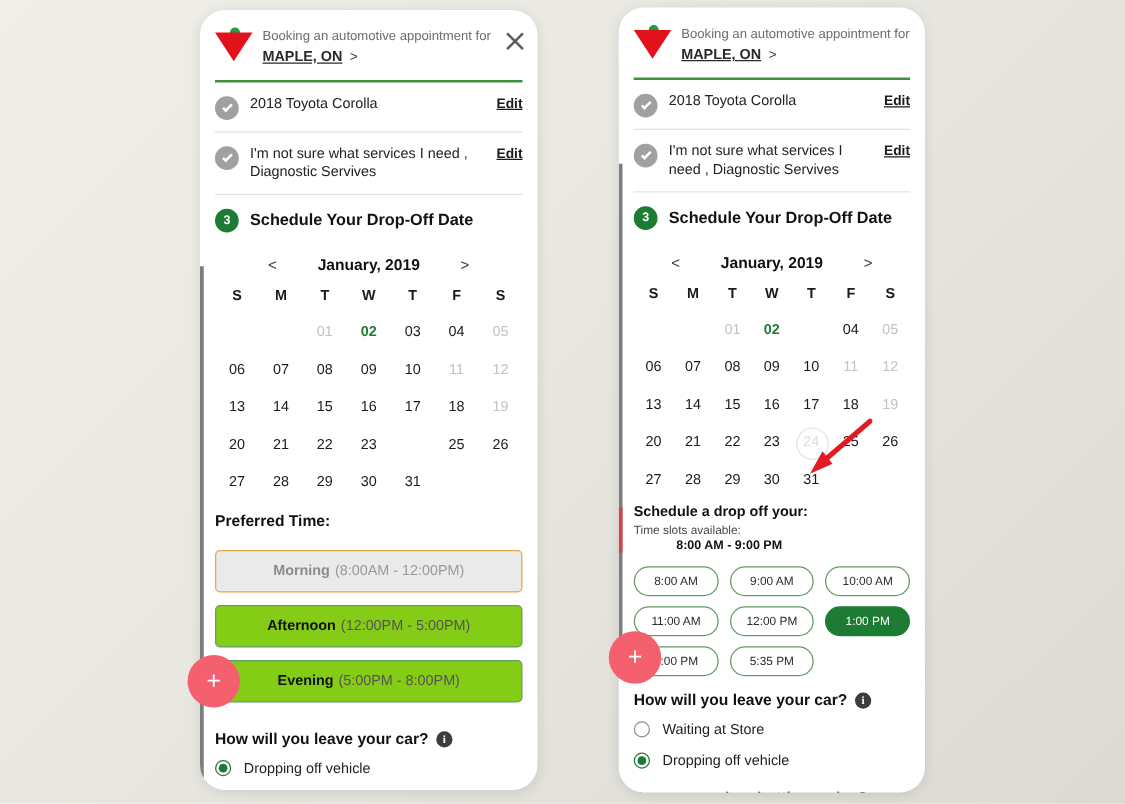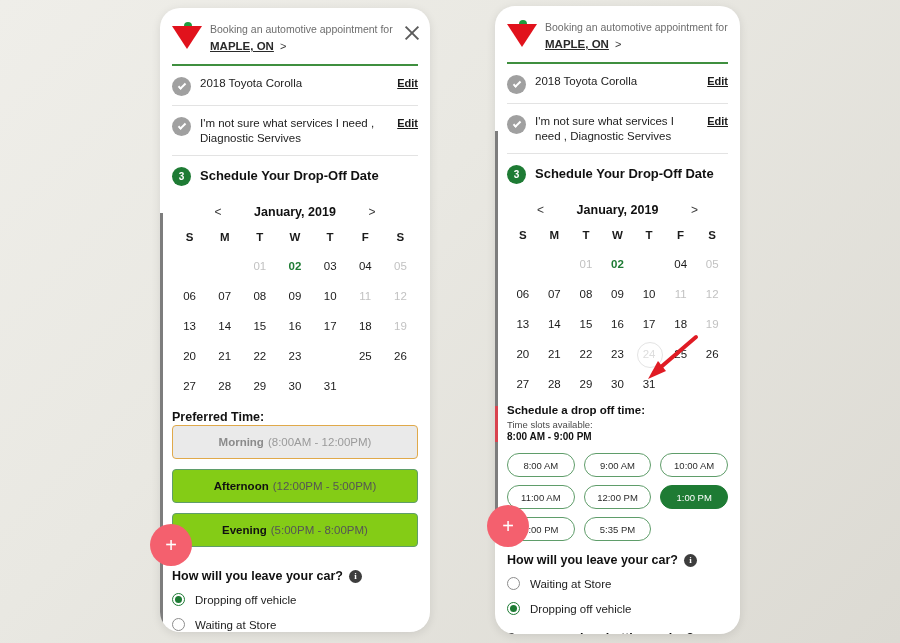--- a/index.html
+++ b/index.html
@@ -236,21 +236,21 @@
     border: 1px solid #e4e4e4;
     border-radius: 50%;
   }
   .day.empty { cursor: default; }
 
   
   .sec-title {
     font-size: 12.5px;
     font-weight: bold;
     color: #111;
-    padding: 10px 12px 1px 12px;
+    padding: 10px 12px 16px 12px;
   }
   .pref-list { padding: 0 12px; }
   .pref-opt {
     border: 1px solid #5f9d6a;
     border-radius: 4px;
     height: 34px;
     display: flex;
     align-items: center;
     justify-content: center;
     margin-bottom: 10px;
@@ -273,21 +273,21 @@
     font-size: 11.5px;
     font-weight: bold;
     color: #111;
     margin-bottom: 3px;
   }
   .dropoff-sub {
     font-size: 9.5px;
     color: #4a4a4a;
     line-height: 12px;
   }
-  .dropoff-sub b { color: #111; font-size: 10px; }
+  .dropoff-sub b { color: #111; font-size: 10px; margin-left: 34px; }
   .slot-grid {
     display: grid;
     grid-template-columns: repeat(3, 1fr);
     gap: 8px 9px;
     margin-top: 10px;
   }
   .slot {
     border: 1px solid #5f9d6a;
     border-radius: 14px;
     height: 24px;
@@ -591,21 +591,21 @@
           <div class="day">28</div>
           <div class="day">29</div>
           <div class="day">30</div>
           <div class="day">31</div>
           <div class="day empty"></div>
           <div class="day empty"></div>
         </div>
     </div>
 
     <div class="dropoff">
-      <div class="dropoff-h">Schedule a drop off time:</div>
+      <div class="dropoff-h">Schedule a drop off your:</div>
       <div class="dropoff-sub">
         <span>Time slots available:</span><br>
         <b>8:00 AM - 9:00 PM</b>
       </div>
       <div class="slot-grid" id="slot-grid">
           <div class="slot">8:00 AM</div>
           <div class="slot">9:00 AM</div>
           <div class="slot">10:00 AM</div>
           <div class="slot">11:00 AM</div>
           <div class="slot">12:00 PM</div>

